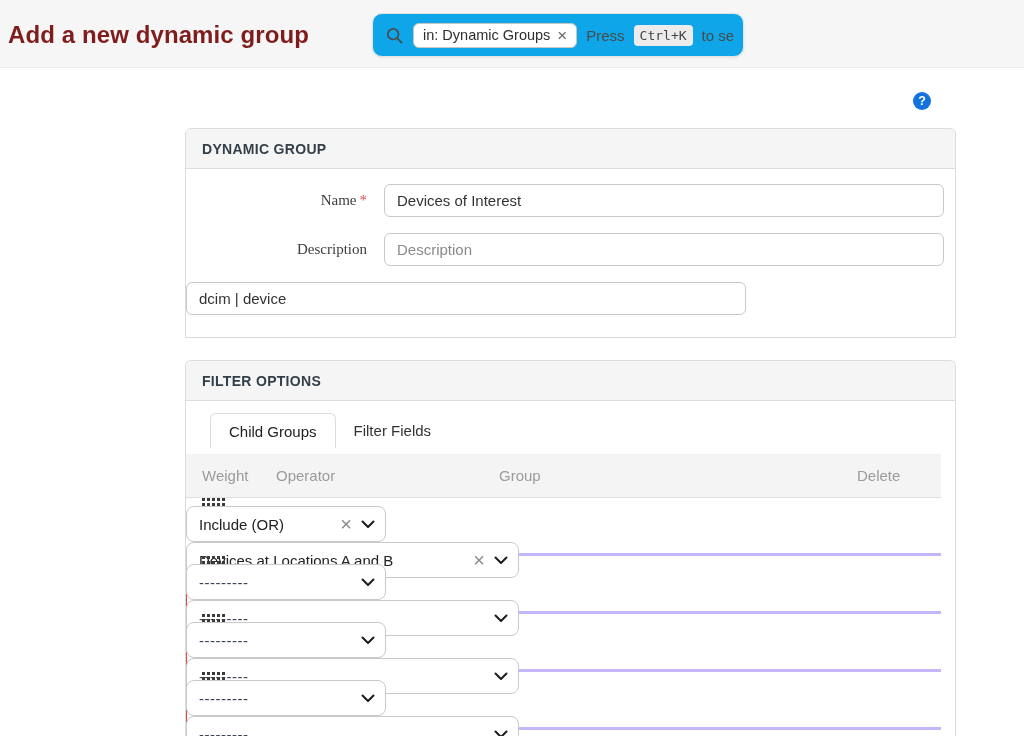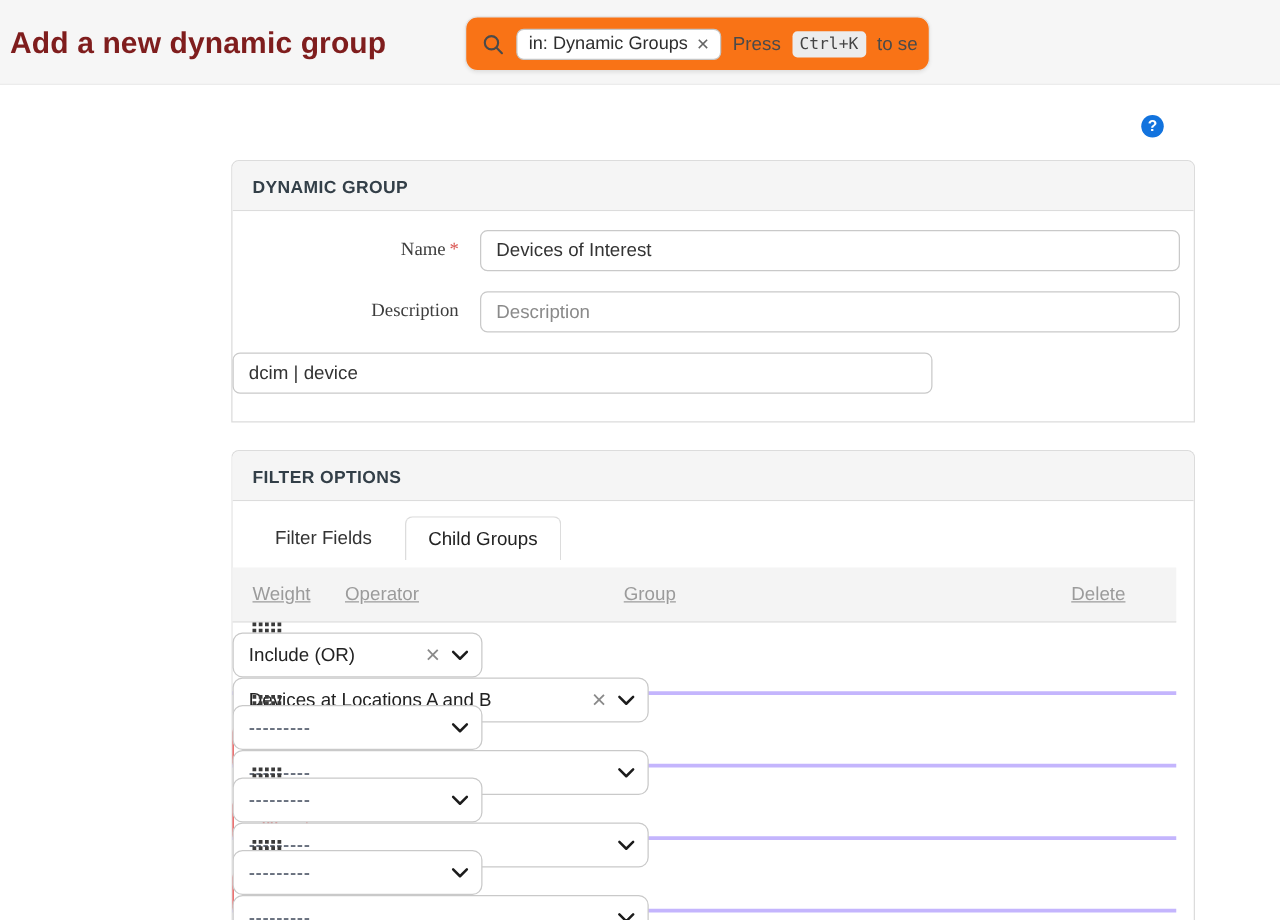--- a/index.html
+++ b/index.html
@@ -6,21 +6,21 @@
   body { width:1024px; height:736px; overflow:hidden; background:#fff;
          font-family:"Liberation Sans", sans-serif; }
   .page { position:relative; width:1024px; height:736px; overflow:hidden; }
 
   
   .topbar { position:absolute; left:0; top:0; width:1024px; height:68px;
             background:#f6f6f6; border-bottom:1px solid #ececec; }
   .page-title { position:absolute; left:8px; top:21px; font-size:24px; font-weight:600;
                 color:#7f1d1d; letter-spacing:.1px; }
   .searchbox { position:absolute; left:372px; top:13px; width:372px; height:44px;
-               background:#f97316; border:1px solid #e3e3e3; border-radius:10px;
+               background:#0ea5e9; border:1px solid #e3e3e3; border-radius:10px;
                box-shadow:0 1px 3px rgba(0,0,0,.07);
                display:flex; align-items:center; gap:9px; padding:0 8px 0 12px;
                overflow:hidden; white-space:nowrap; }
   .search-icon { flex:0 0 auto; display:flex; }
   .filter-tag { display:inline-flex; align-items:center; gap:7px;
                 border:1px solid #c6c6c6; border-radius:6px; padding:3px 9px;
                 font-size:14.5px; color:#2e2e2e; background:#fff; }
   .filter-tag .x { color:#666; font-size:17px; line-height:1; }
   .press-txt, .suffix-txt { font-size:15px; color:#4a4a4a; }
   .kbd { font-family:"DejaVu Sans Mono", monospace; font-size:13px; color:#444;
@@ -52,21 +52,21 @@
 
   
   .panel-fo { top:360px; height:380px; border-bottom:none; }
   .tabs { display:flex; margin:12px 0 0 16px; height:35px; }
   .tab { padding:7px 18px; font-size:15px; color:#333; display:flex; align-items:center; }
   .tab.active { border:1px solid #dcdcdc; border-bottom:none; border-radius:6px 6px 0 0;
                 background:#fff; margin-left:8px; color:#222; }
 
   .tbl { margin:6px 14px 0 0; }
   .tbl-hd { height:44px; background:#f4f4f4; display:flex; align-items:center;
-            font-size:15px; color:#9b9b9b; border-bottom:1px solid #e0e0e0;text-decoration:underline; }
+            font-size:15px; color:#9b9b9b; border-bottom:1px solid #e0e0e0; }
   .tbl-row { height:58px; display:flex; border-bottom:3px solid #c4b5fd;flex-direction:column; }
   .c-weight { width:90px; padding-left:16px; }
   .c-op { width:223px; }
   .c-group { width:358px; }
   .c-del { flex:1; }
 
   .grip { display:grid; grid-template-columns:repeat(5,3px); grid-auto-rows:3px;
           gap:2px; width:23px; }
   .grip span { background:#3b3b3b; }
 
@@ -124,22 +124,22 @@
       <div class="frow">
         <input class="finput" value="dcim | device" style="">
       </div>
     </div>
   </div>
 
   <div class="panel panel-fo">
     <div class="panel-hd">FILTER OPTIONS</div>
 
     <div class="tabs">
+      <div class="tab active">Child Groups</div>
       <div class="tab">Filter Fields</div>
-      <div class="tab active">Child Groups</div>
     </div>
 
     <div class="tbl">
       <div class="tbl-hd">
         <div class="c-weight">Weight</div>
         <div class="c-op">Operator</div>
         <div class="c-group">Group</div>
         <div class="c-del">Delete</div>
       </div>
 

